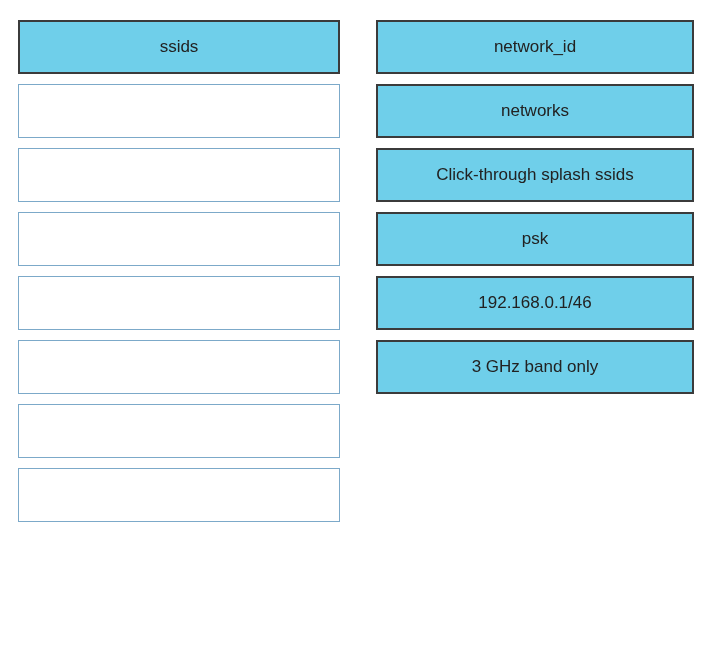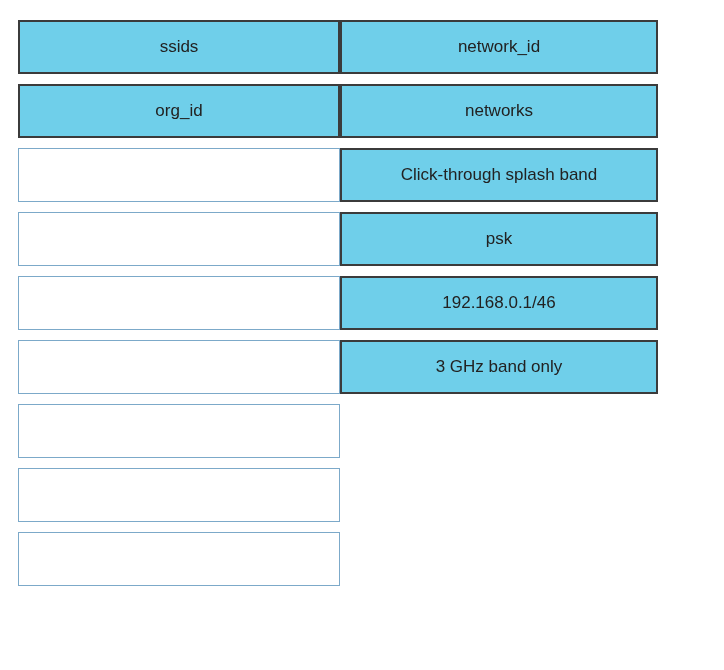--- a/index.html
+++ b/index.html
@@ -9,20 +9,21 @@
     }
     body {
       font-family: Arial, sans-serif;
       background: #ffffff;
       width: 724px;
       height: 670px;
       padding: 20px 18px;
     }
     .container {
       display: flex;
+      gap: 36px;
     }
     .column {
       display: flex;
       flex-direction: column;
       gap: 10px;
     }
     .left-column {
       width: 322px;
     }
     .right-column {
@@ -46,40 +47,37 @@
     }
   </style>
 </head>
 <body>
 
 <div class="container">
   <div class="column left-column">
     <div class="box box-filled">
       <span>ssids</span>
     </div>
-    <div class="box box-filled">
-      <span>org_id</span>
-    </div>
     <div class="box box-empty"></div>
     <div class="box box-empty"></div>
     <div class="box box-empty"></div>
     <div class="box box-empty"></div>
     <div class="box box-empty"></div>
     <div class="box box-empty"></div>
     <div class="box box-empty"></div>
   </div>
   <div class="column right-column">
     <div class="box box-filled">
       <span>network_id</span>
     </div>
     <div class="box box-filled">
       <span>networks</span>
     </div>
     <div class="box box-filled">
-      <span>Click-through splash band</span>
+      <span>Click-through splash ssids</span>
     </div>
     <div class="box box-filled">
       <span>psk</span>
     </div>
     <div class="box box-filled">
       <span>192.168.0.1/46</span>
     </div>
     <div class="box box-filled">
       <span>3 GHz band only</span>
     </div>

